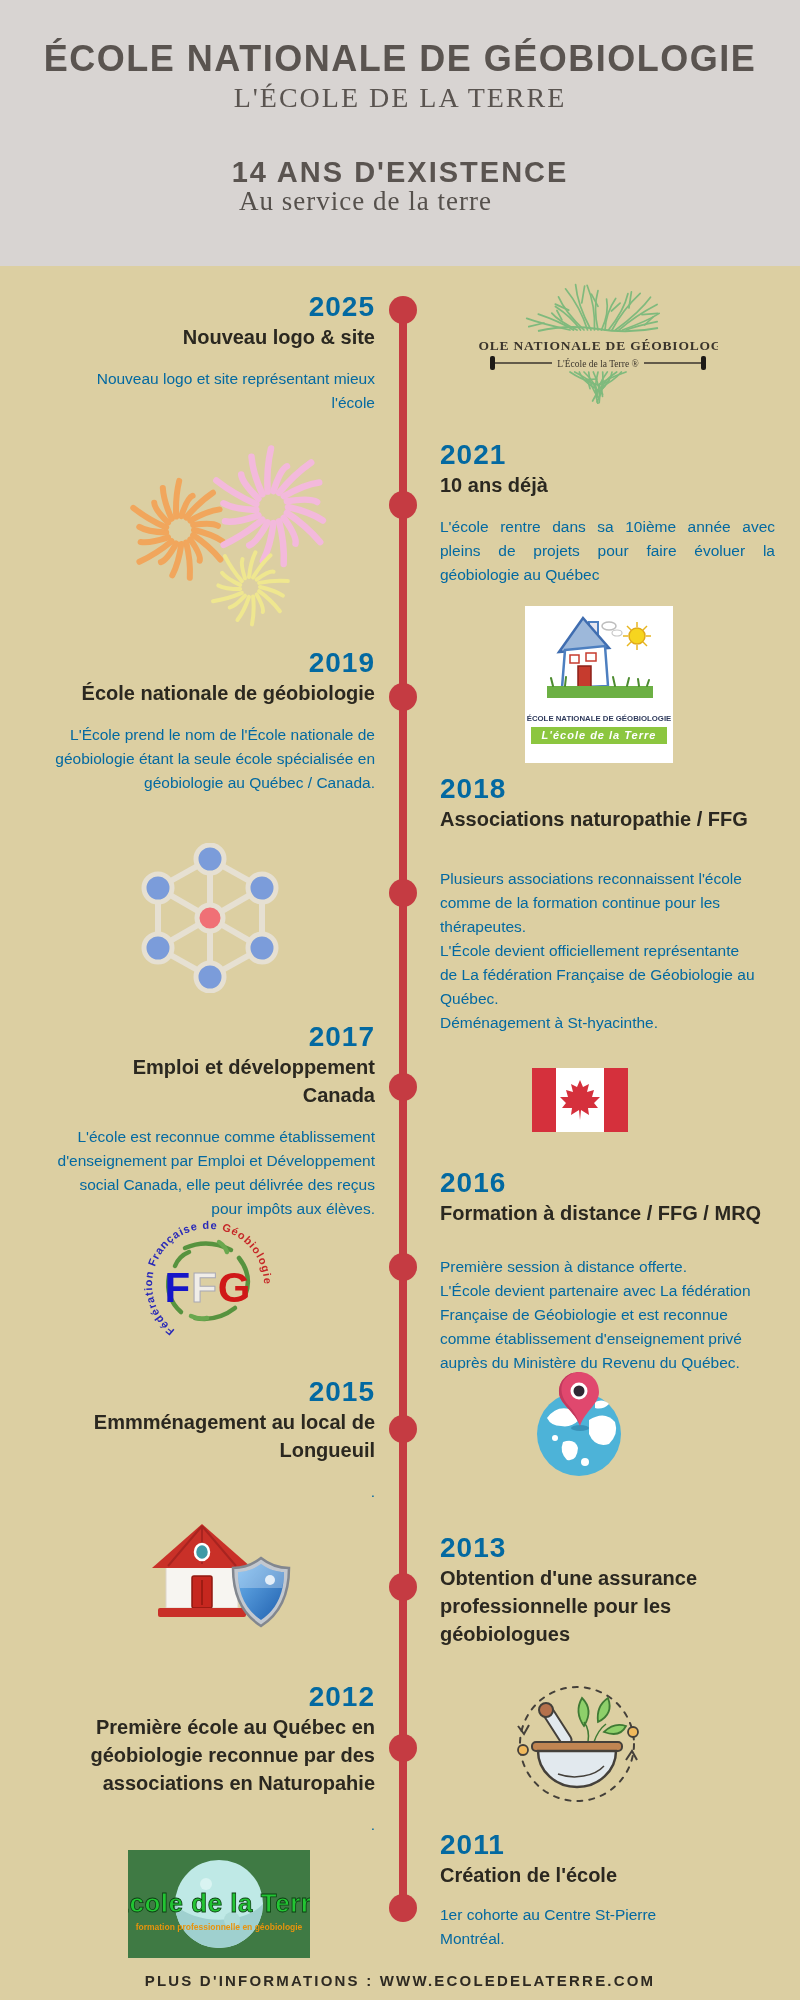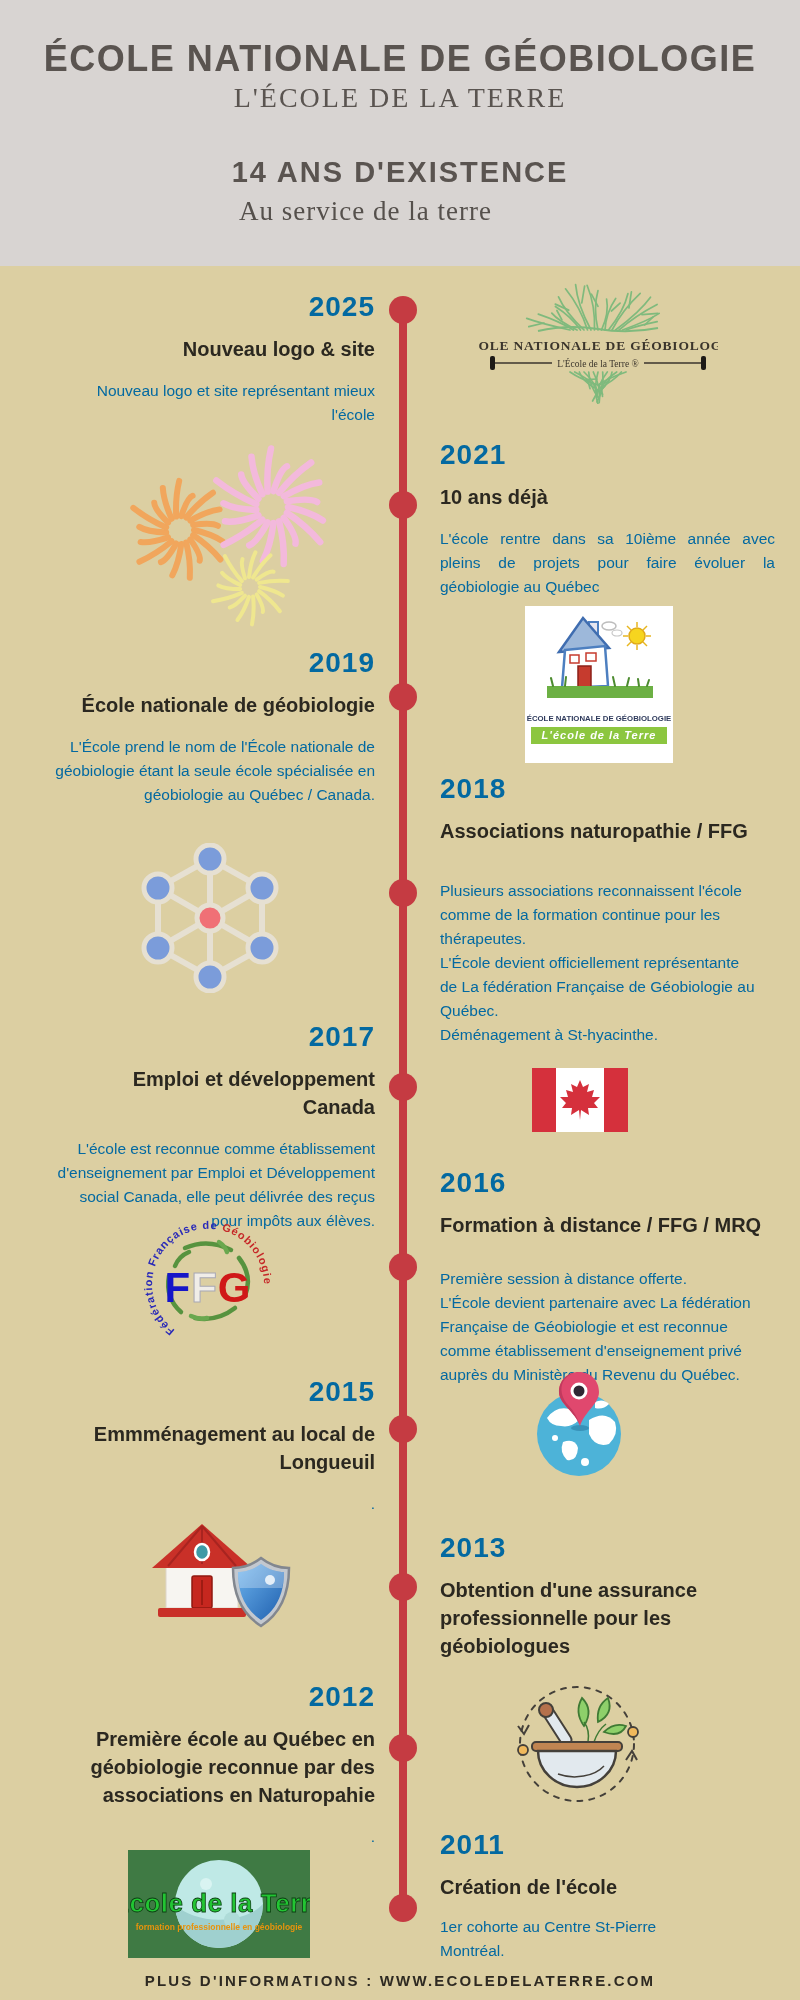--- a/index.html
+++ b/index.html
@@ -6,31 +6,31 @@
   #canvas{position:relative;width:800px;height:2000px;margin:0 auto;overflow:hidden;
           background:#dccfa2;font-family:"Liberation Sans",sans-serif;}
   
   .header{position:absolute;left:0;top:0;width:800px;height:266px;background:#d8d4d2;text-align:center;}
   .h-title{position:absolute;left:0;top:38px;width:800px;font-weight:bold;font-size:36px;
            letter-spacing:1.5px;color:#5a5450;}
   .h-sub{position:absolute;left:0;top:82px;width:800px;font-family:"Liberation Serif",serif;
          font-size:28px;letter-spacing:2px;color:#5a5450;}
   .h-years{position:absolute;left:0;top:156px;width:800px;font-weight:bold;font-size:29px;
            letter-spacing:2px;color:#5a5450;}
-  .h-tag{position:absolute;left:0;top:196px;width:731px;font-family:"Liberation Serif",serif;
+  .h-tag{position:absolute;left:0;top:186px;width:731px;font-family:"Liberation Serif",serif;
          font-size:27px;letter-spacing:1px;color:#55504c;}
   
   .tline{position:absolute;left:399px;top:310px;width:8px;height:1600px;background:#c53b42;}
   .tdot{position:absolute;left:389px;width:28px;height:28px;border-radius:50%;background:#c53b42;}
   
   .event{position:absolute;}
   .ev-left{left:55px;width:320px;text-align:right;}
   .ev-right{left:440px;width:335px;text-align:left;}
   .year{font-size:28px;font-weight:bold;color:#0369a1;letter-spacing:1px;line-height:1.1;}
-  .etitle{margin-top:12px;font-size:20px;font-weight:bold;color:#2b2820;line-height:1.4;white-space:pre-line;}
+  .etitle{margin-top:0;font-size:20px;font-weight:bold;color:#2b2820;line-height:1.4;white-space:pre-line;}
   .ebody{margin-top:16px;font-size:15.5px;color:#0369a1;line-height:1.55;white-space:pre-line;}
   .justify{text-align:justify;}
   
   .img{position:absolute;}
   .whitebox{background:#ffffff;}
   
   .footer{position:absolute;left:0;top:1972px;width:800px;text-align:center;font-weight:bold;
           font-size:15px;letter-spacing:2.2px;color:#2e2a22;}
 </style>
 </head>

